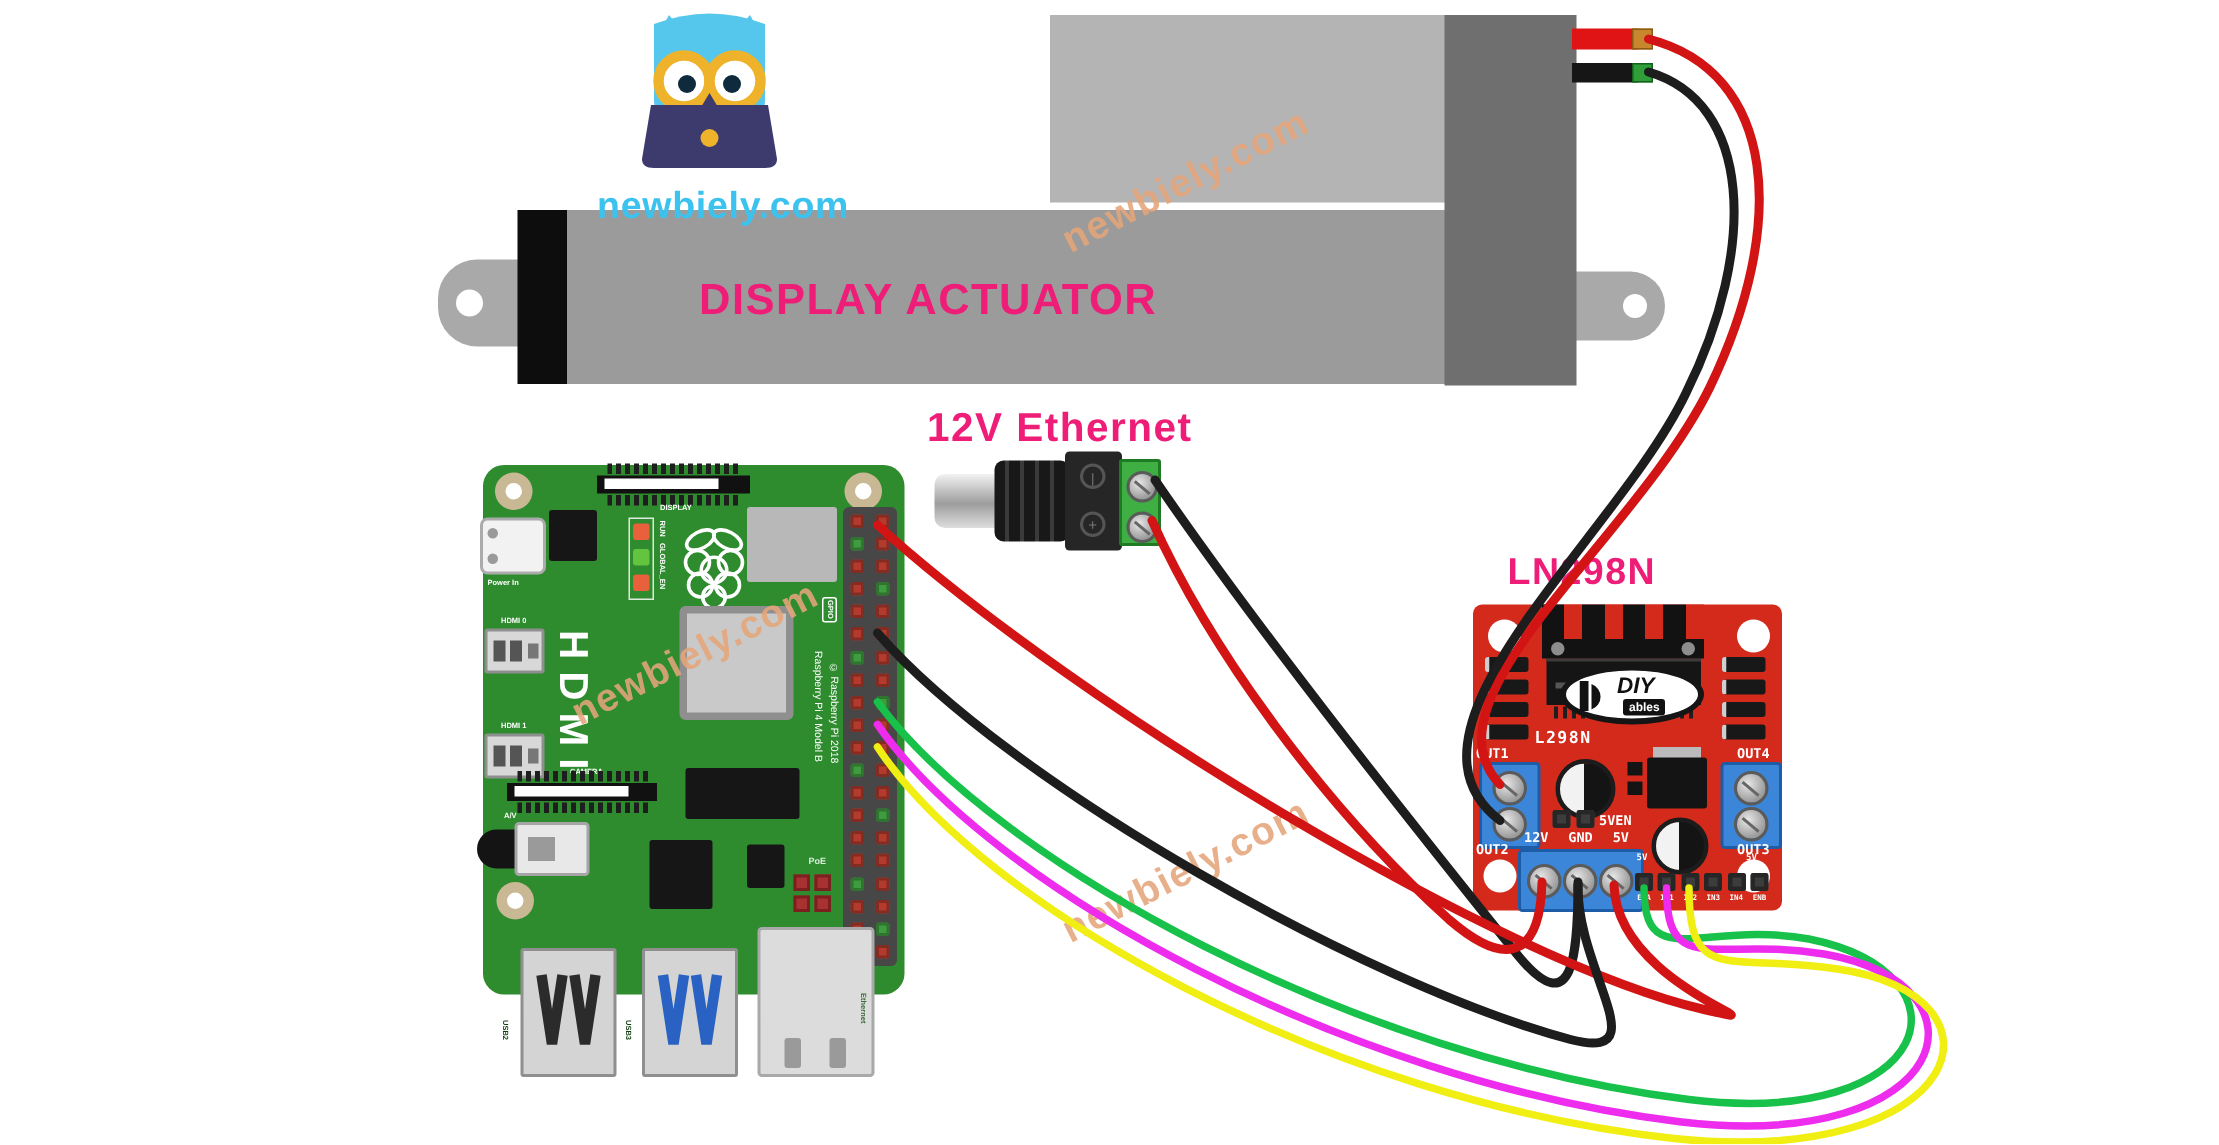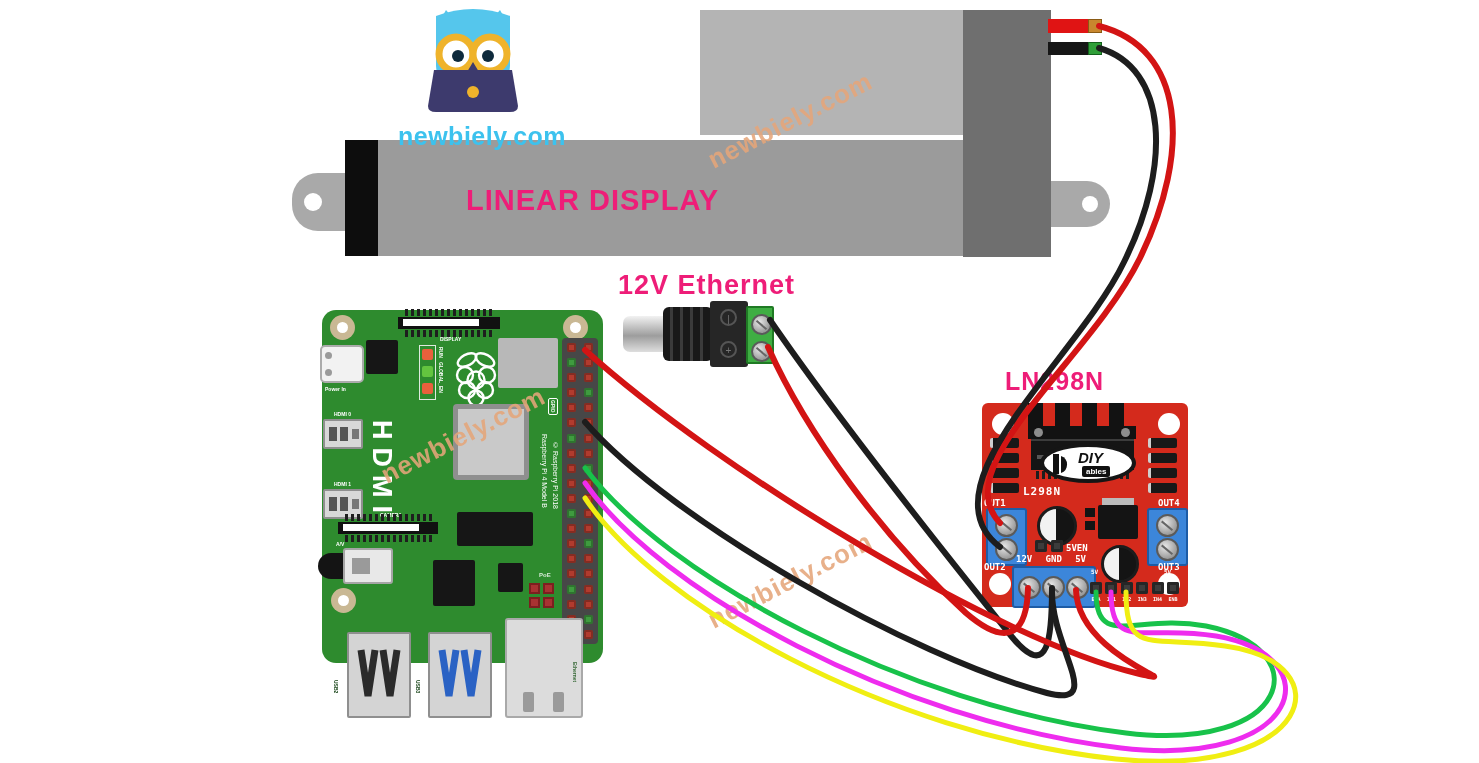--- a/index.html
+++ b/index.html
@@ -50,21 +50,21 @@
     <div class="abs" style="left:292px;top:173px;width:56px;height:58px;background:#a9a9a9;border-radius:26px 0 0 26px;z-index:1;">
       <div class="hole" style="left:12px;top:20px;width:18px;height:18px;background:#fff;"></div>
     </div>
     <div class="abs" style="left:700px;top:10px;width:265px;height:125px;background:#b4b4b4;z-index:1;"></div>
     <div class="abs" style="left:963px;top:10px;width:88px;height:247px;background:#6f6f6f;z-index:2;"></div>
     <div class="abs" style="left:1048px;top:181px;width:62px;height:46px;background:#a9a9a9;border-radius:0 23px 23px 0;z-index:1;">
       <div class="hole" style="left:34px;top:15px;width:16px;height:16px;background:#fff;"></div>
     </div>
     <div class="abs" style="left:345px;top:140px;width:33px;height:116px;background:#0d0d0d;z-index:2;"></div>
     <div class="abs" style="left:376px;top:140px;width:674px;height:116px;background:#9b9b9b;z-index:1;"></div>
-    <div class="pink-label" style="left:466px;top:184px;font-size:29px;z-index:3;">LINEAR DISPLAY</div>
+    <div class="pink-label" style="left:466px;top:184px;font-size:29px;z-index:3;">DISPLAY ACTUATOR</div>
 
     <div class="abs" style="left:1048px;top:19px;width:44px;height:14px;background:#e01414;z-index:3;"></div>
     <div class="abs" style="left:1088px;top:19px;width:14px;height:14px;background:#c8872e;border:1px solid #8a5a14;z-index:3;"></div>
     <div class="abs" style="left:1048px;top:42px;width:44px;height:13px;background:#161616;z-index:3;"></div>
     <div class="abs" style="left:1088px;top:42px;width:14px;height:13px;background:#2f9e38;border:1px solid #14611c;z-index:3;"></div>
   </div>
 
   <div>
     <div class="pink-label" style="left:618px;top:270px;font-size:27px;z-index:3;">12V Ethernet</div>
     <div class="abs" style="left:623px;top:316px;width:44px;height:36px;background:linear-gradient(180deg,#f2f2f2,#9d9d9d 55%,#dedede);border-radius:7px 0 0 7px;z-index:2;"></div>

